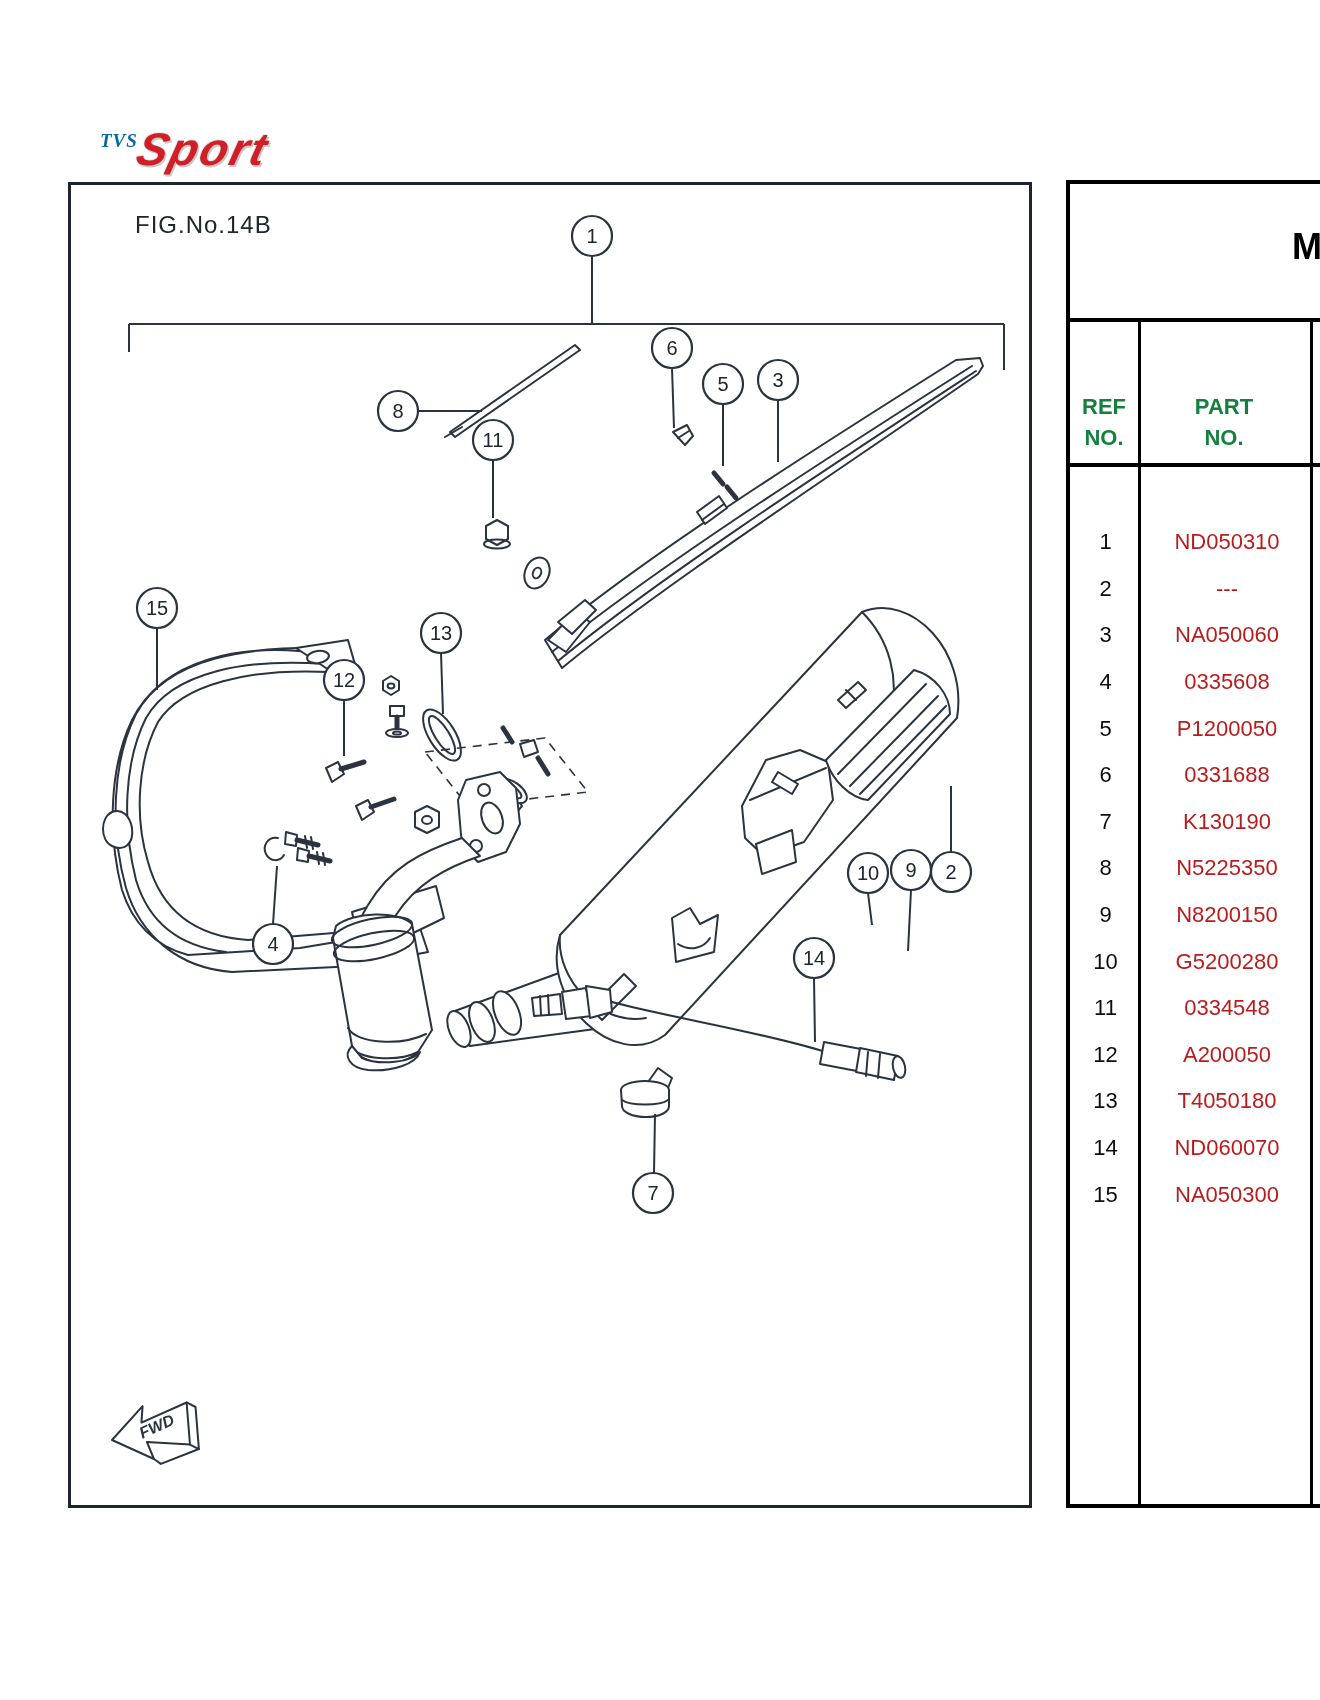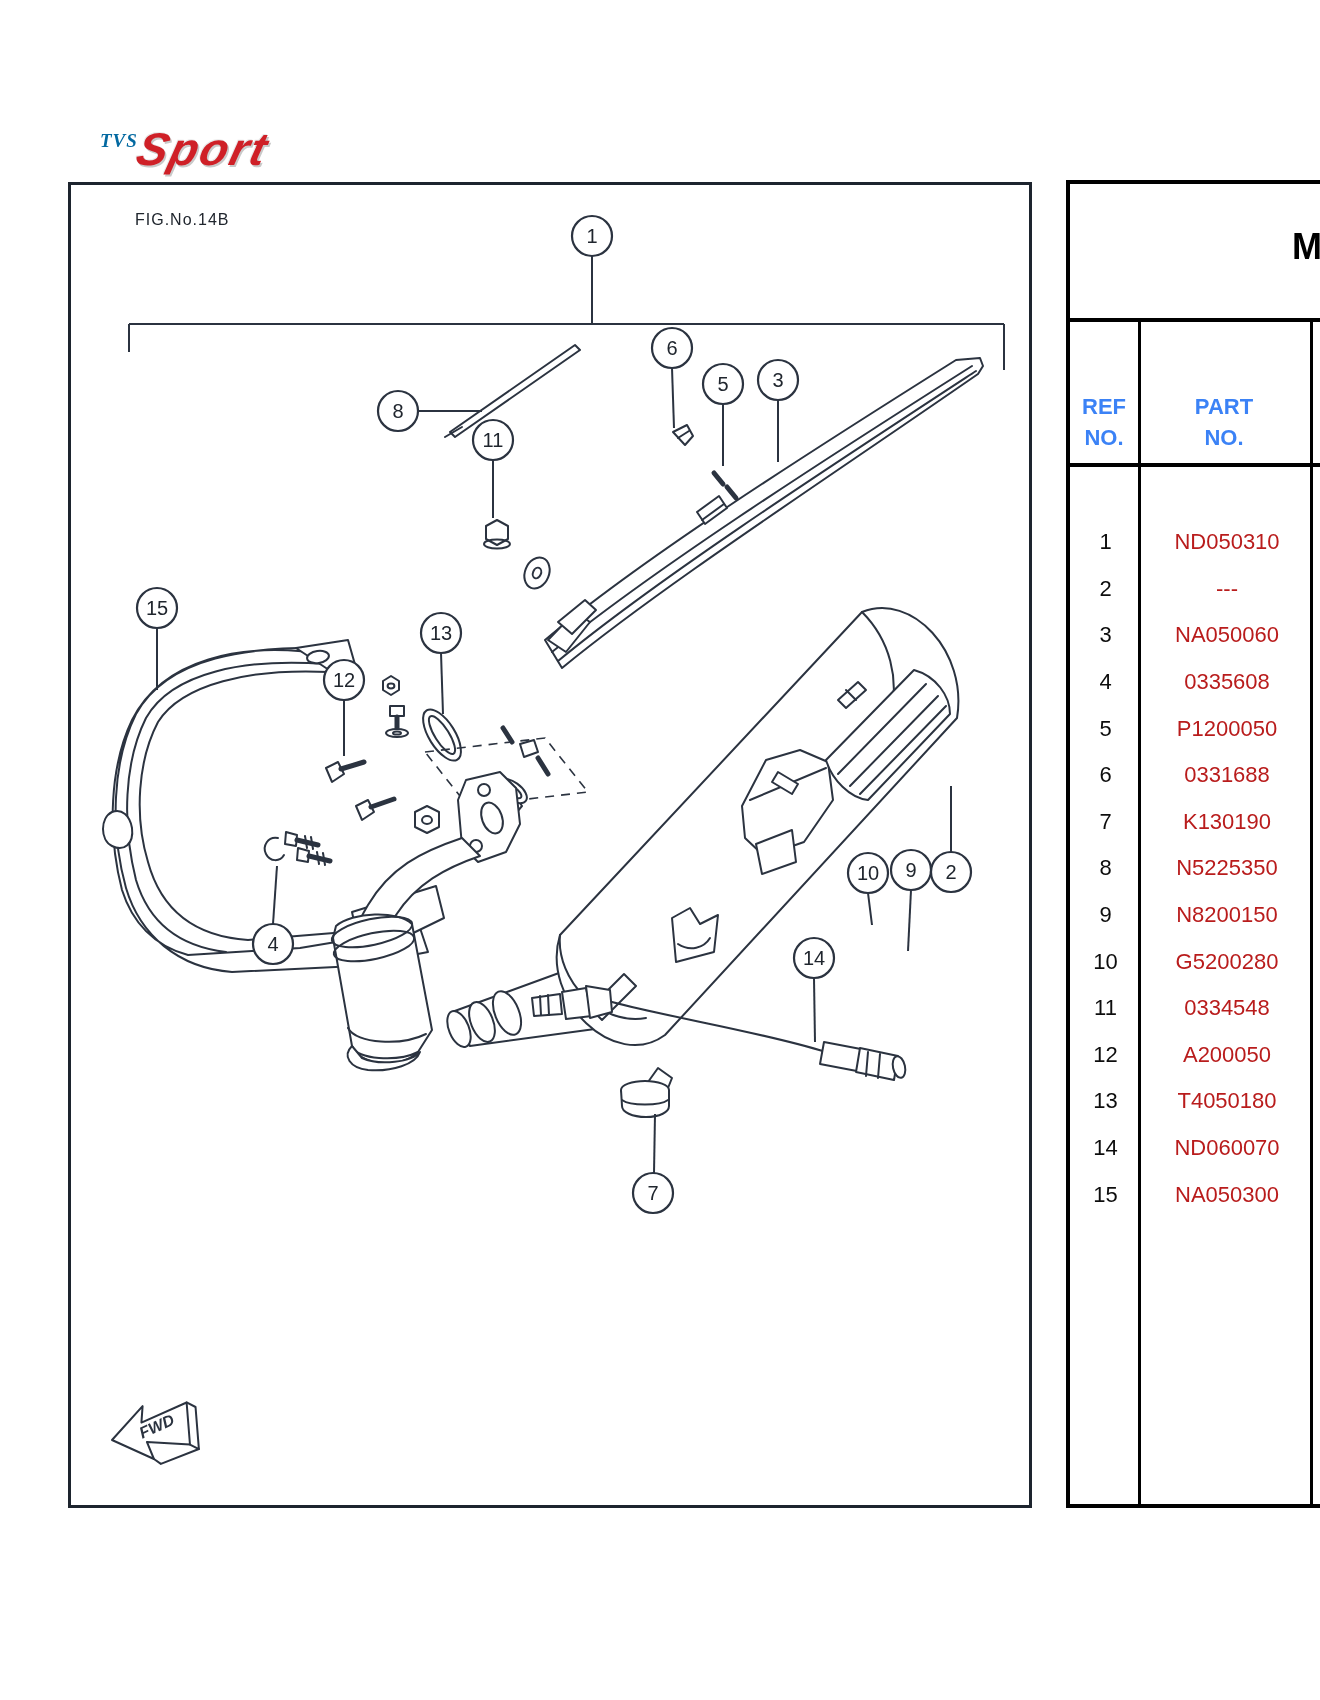--- a/index.html
+++ b/index.html
@@ -8,21 +8,21 @@
   
   #frame{position:absolute;left:68px;top:182px;width:964px;height:1326px;
          border:3px solid #1d242e;box-sizing:border-box;z-index:1;background:#fff;}
   
   #logo{position:absolute;left:96px;top:126px;z-index:5;background:#fff;padding:0 10px 2px 4px;line-height:1;}
   #logo .tvs{font-family:"Liberation Serif", serif;font-weight:bold;font-style:italic;
              font-size:19px;color:#0369a1;letter-spacing:1px;vertical-align:18px;}
   #logo .sport{display:inline-block;font-family:"Liberation Sans", sans-serif;font-weight:bold;
                font-style:italic;font-size:46px;color:#cf2027;transform:skewX(-14deg);
                letter-spacing:2px;text-shadow:2px 2px 0 #c9c9c9, -1px -1px 0 #e8e8e8;}
-  #fig-label{position:absolute;left:135px;top:211px;font-size:16px;color:#20262e;z-index:4;letter-spacing:1px;}
+  #fig-label{position:absolute;left:135px;top:211px;font-size:24px;color:#20262e;z-index:4;letter-spacing:1px;}
   #caption{position:absolute;left:330px;top:1441px;width:620px;text-align:center;
            font-size:30px;color:#20262e;letter-spacing:1px;z-index:4;}
   
   svg#art{position:absolute;left:0;top:0;z-index:2;}
   .ln{stroke:#2b3340;stroke-width:2;fill:none;stroke-linejoin:round;stroke-linecap:round;}
   .lnf{stroke:#2b3340;stroke-width:2;fill:#ffffff;stroke-linejoin:round;}
   .thick{stroke:#2b3340;stroke-width:5;fill:none;stroke-linecap:round;}
   .dash{stroke:#2b3340;stroke-width:1.6;fill:none;stroke-dasharray:9 7;}
   .callout-circle{fill:#fff;stroke:#2b3340;stroke-width:2.2;}
   .callout-text{font-family:"Liberation Sans",sans-serif;font-size:20px;fill:#20262e;
@@ -31,21 +31,21 @@
             font-size:16px;fill:#2b3340;}
   
   #parts-table{position:absolute;left:1066px;top:180px;width:300px;height:1328px;z-index:3;
                border-left:4px solid #000;border-top:4px solid #000;border-bottom:4px solid #000;
                box-sizing:border-box;background:#fff;}
   #tbl-title{position:relative;height:138px;border-bottom:4px solid #000;box-sizing:border-box;}
   #tbl-title .m{position:absolute;left:222px;top:42px;font-size:36px;font-weight:bold;color:#000;}
   #tbl-head{position:relative;height:145px;border-bottom:4px solid #000;box-sizing:border-box;
             display:flex;}
   .hcell{display:flex;flex-direction:column;justify-content:flex-end;align-items:center;
-         padding-bottom:10px;font-weight:bold;font-size:22px;line-height:31px;color:#3b82f6;}
+         padding-bottom:10px;font-weight:bold;font-size:22px;line-height:31px;color:#15803d;}
   .hcell.ref{width:68px;}
   .hcell.part{width:172px;text-align:center;}
   #col-line-1{position:absolute;left:68px;top:138px;bottom:0;width:3px;background:#000;}
   #col-line-2{position:absolute;left:240px;top:138px;bottom:0;width:3px;background:#000;}
   #tbl-rows{position:absolute;left:0;right:0;top:283px;bottom:0;padding-top:52px;box-sizing:border-box;}
   .trow{display:flex;height:46.6px;align-items:center;}
   .trow .ref{width:71px;text-align:center;font-size:22px;color:#0d0d0d;}
   .trow .part{width:172px;text-align:center;font-size:22px;color:#b91c1c;}
 </style>
 </head>

